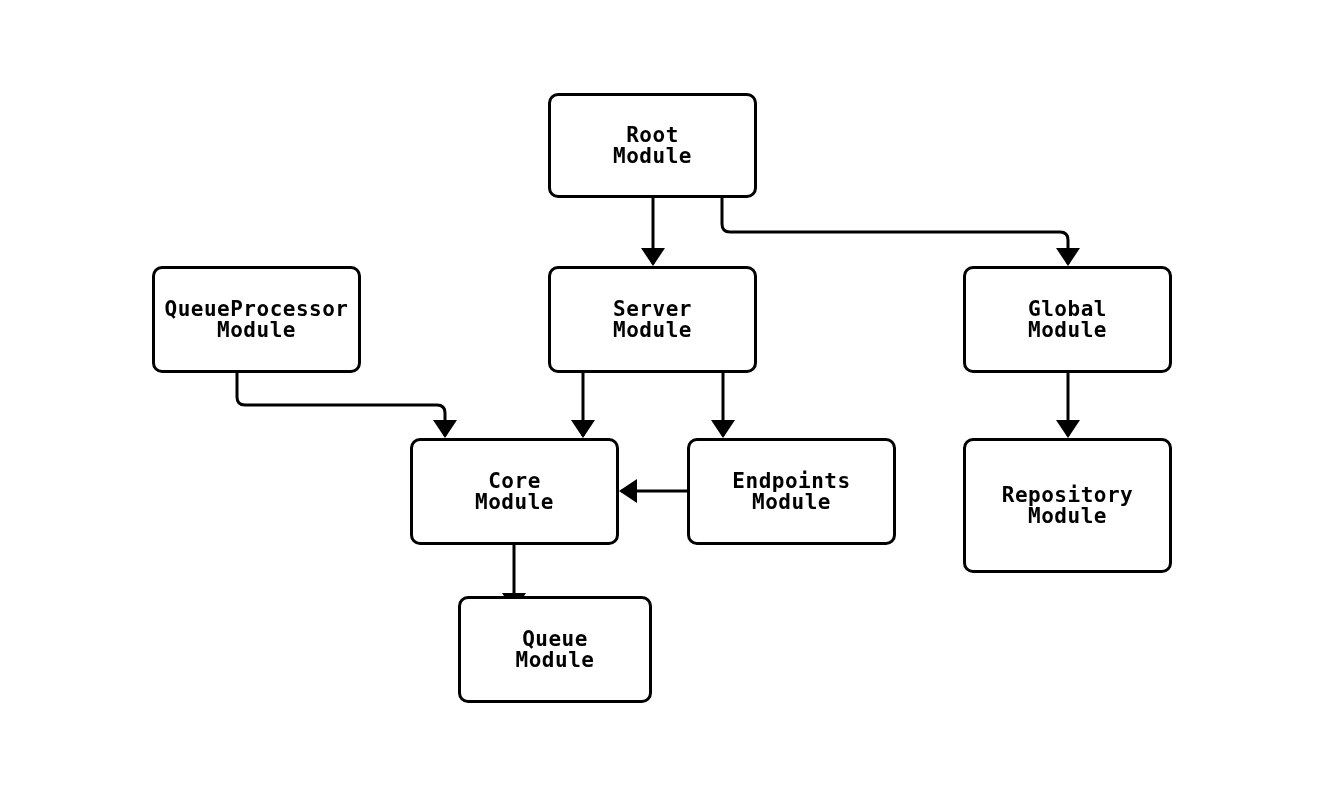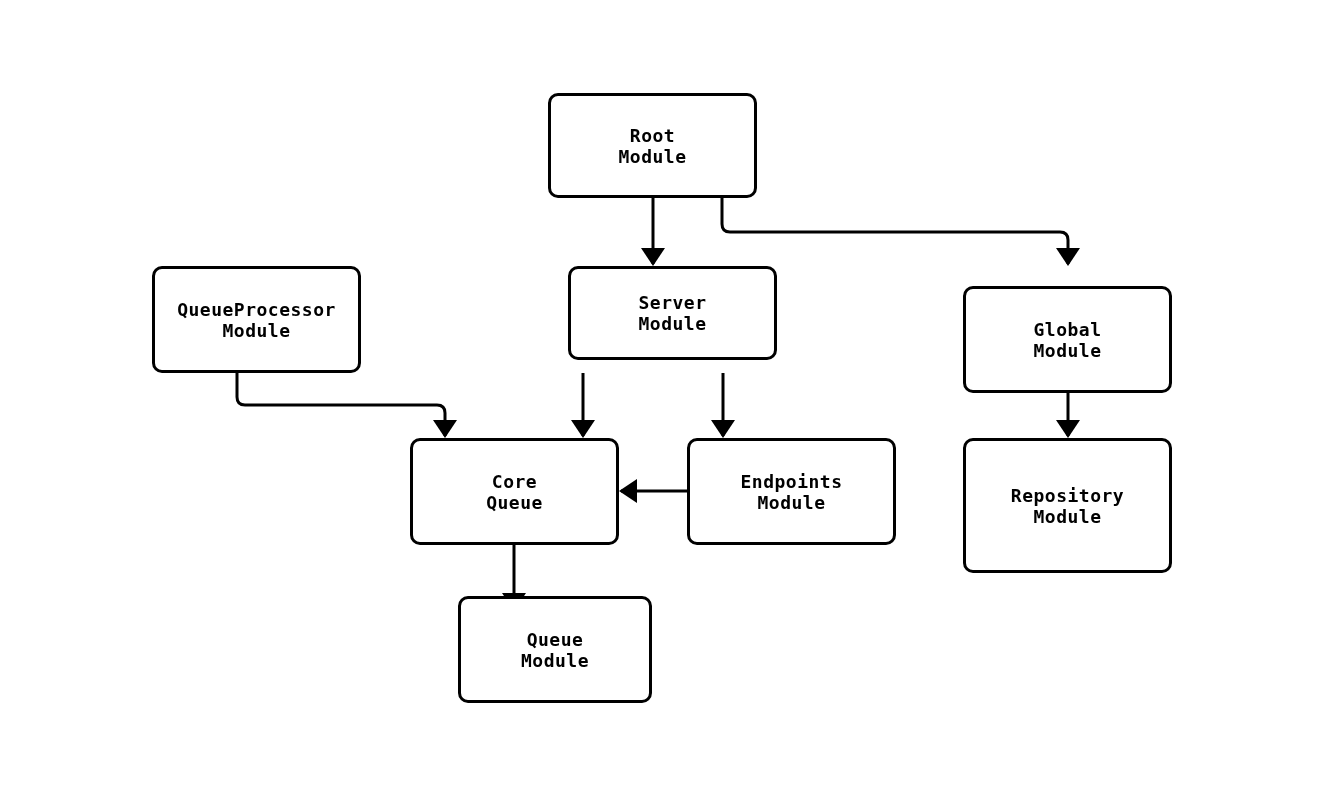--- a/index.html
+++ b/index.html
@@ -35,21 +35,21 @@
     background: var(--bg, #ffffff);
     border: 3px solid var(--stroke, #000000);
     border-radius: 10px;
     display: flex;
     align-items: center;
     justify-content: center;
     text-align: center;
   }
   .node .label {
     font-weight: bold;
-    font-size: 18px;
+    font-size: 21px;
     line-height: 21px;
     color: var(--text, #000000);
     white-space: pre-line;
     letter-spacing: 0.5px;
   }
 </style>
 </head>
 <body>
 
 <div class="diagram-canvas">
@@ -73,31 +73,31 @@
   </svg>
 
   <div class="node" style="left: 548px; top: 93px; width: 209px; height: 105px;">
     <span class="label">Root
 Module</span>
   </div>
   <div class="node" style="left: 133px; top: 266px; width: 209px; height: 107px; margin-left: 19px;">
     <span class="label">QueueProcessor
 Module</span>
   </div>
-  <div class="node" style="left: 568px; top: 266px; width: 209px; height: 94px;">
+  <div class="node" style="left: 548px; top: 266px; width: 209px; height: 107px;">
     <span class="label">Server
 Module</span>
   </div>
-  <div class="node" style="left: 963px; top: 266px; width: 209px; height: 107px; margin-top: 20px;">
+  <div class="node" style="left: 963px; top: 266px; width: 209px; height: 107px;">
     <span class="label">Global
 Module</span>
   </div>
   <div class="node" style="left: 410px; top: 438px; width: 209px; height: 107px;">
     <span class="label">Core
-Queue</span>
+Module</span>
   </div>
   <div class="node" style="left: 687px; top: 438px; width: 209px; height: 107px; text-align: center;">
     <span class="label">Endpoints
 Module</span>
   </div>
   <div class="node" style="left: 963px; top: 438px; width: 209px; height: 135px;">
     <span class="label">Repository
 Module</span>
   </div>
   <div class="node" style="left: 410px; top: 596px; width: 194px; height: 107px; margin-left: 48px;">

